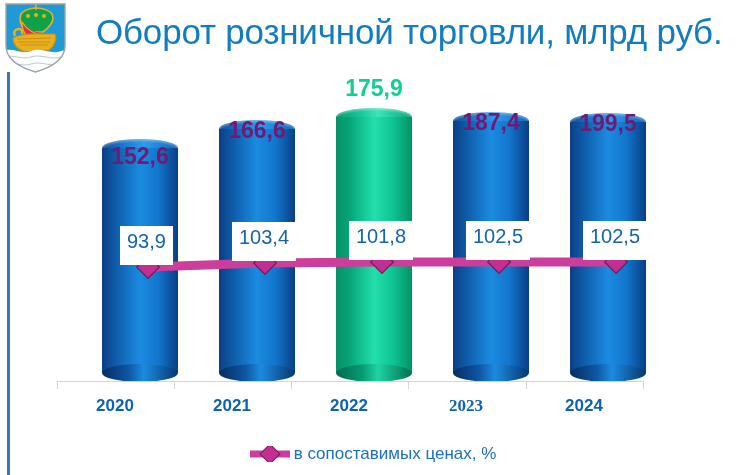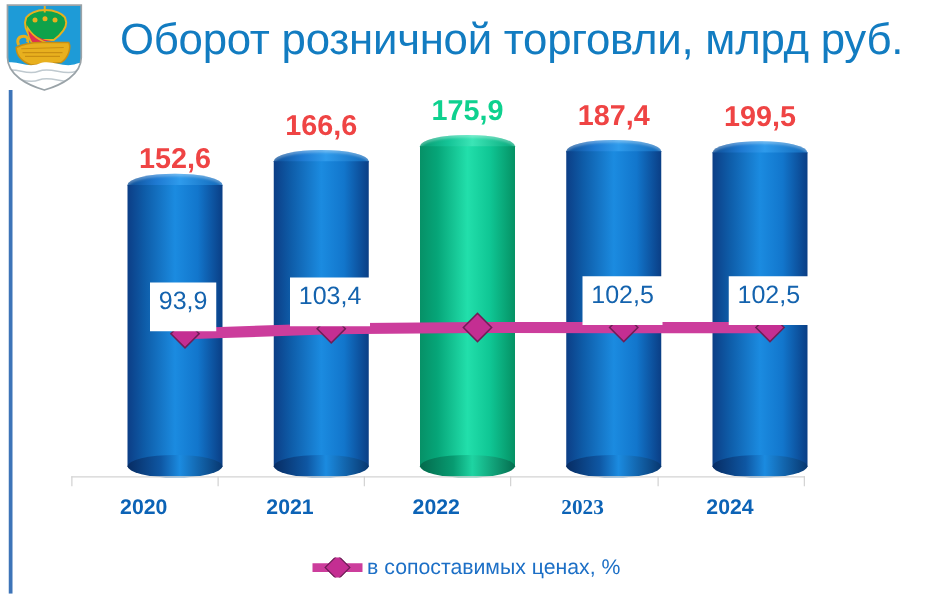--- a/index.html
+++ b/index.html
@@ -58,21 +58,21 @@
   }
   .bar.green .bottom{
     background:linear-gradient(90deg,#046A4C 0%,#079B71 35%,#1ED4A2 55%,#046E4F 100%);
   }
 
   
   .bar-label{
     position:absolute;width:120px;text-align:center;
     font-size:23px;font-weight:bold;white-space:nowrap;
   }
-  .bar-label.blue{color:#ef4444;}
+  .bar-label.blue{color:#701a75;margin-top:30px;}
   .bar-label.green{color:#0ED18F;}
 
   
   .series-line{position:absolute;left:0;top:0;width:744px;height:475px;}
 
   .pt-label{
     position:absolute;background:#ffffff;
     color:#1463AE;font-size:20px;line-height:28px;
     text-align:center;white-space:nowrap;
     padding:1px 7px 10px 7px;
@@ -173,20 +173,21 @@
       <rect x="-8" y="-8" width="16" height="16" transform="translate(148,267) rotate(45)"></rect>
       <rect x="-8" y="-8" width="16" height="16" transform="translate(265,263) rotate(45)"></rect>
       <rect x="-8" y="-8" width="16" height="16" transform="translate(382,262) rotate(45)"></rect>
       <rect x="-8" y="-8" width="16" height="16" transform="translate(499,262) rotate(45)"></rect>
       <rect x="-8" y="-8" width="16" height="16" transform="translate(616,262) rotate(45)"></rect>
     </g>
   </svg>
 
   <div class="pt-label" style="left:120px;top:226px;">93,9</div>
   <div class="pt-label" style="left:232px;top:222px;">103,4</div>
+  <div class="pt-label" style="left:349px;top:221px;">101,8</div>
   <div class="pt-label" style="left:466px;top:221px;">102,5</div>
   <div class="pt-label" style="left:583px;top:221px;">102,5</div>
 
   <div class="cat-axis"></div>
   <div class="tick" style="left:57px;"></div>
   <div class="tick" style="left:174px;"></div>
   <div class="tick" style="left:291px;"></div>
   <div class="tick" style="left:408px;"></div>
   <div class="tick" style="left:526px;"></div>
   <div class="tick" style="left:643px;"></div>

